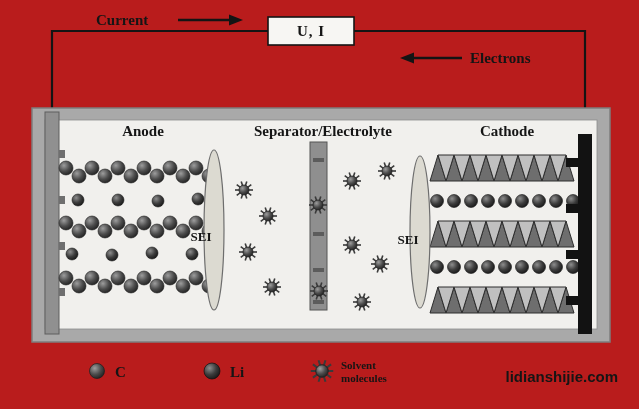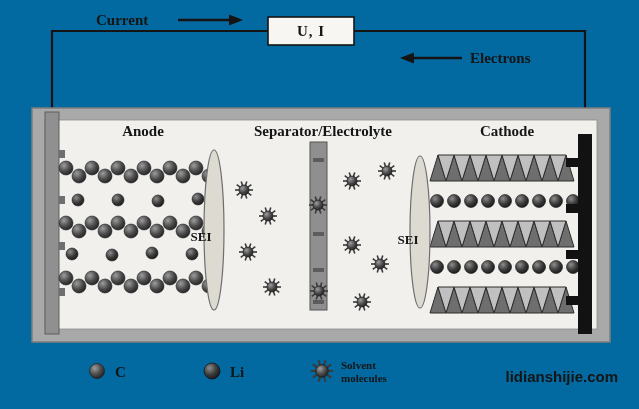--- a/index.html
+++ b/index.html
@@ -1,18 +1,18 @@
 <!DOCTYPE html>
 <html><head>
 <meta charset="utf-8">
 <style>
   html,body{margin:0;padding:0;background:#ffffff;}
   .stage{
     width:639px;height:409px;position:relative;overflow:hidden;
-    background:#0369a1;
+    background:#b91c1c;
     font-family:"Liberation Serif","DejaVu Serif",serif;
   }
   svg text{
     font-family:"Liberation Serif","DejaVu Serif",serif;
     font-weight:bold;
     fill:#151515;
   }
   .lbl{font-size:15px;}
   .meter{font-size:15px;letter-spacing:1px;}
   .sei{font-size:13px;}

